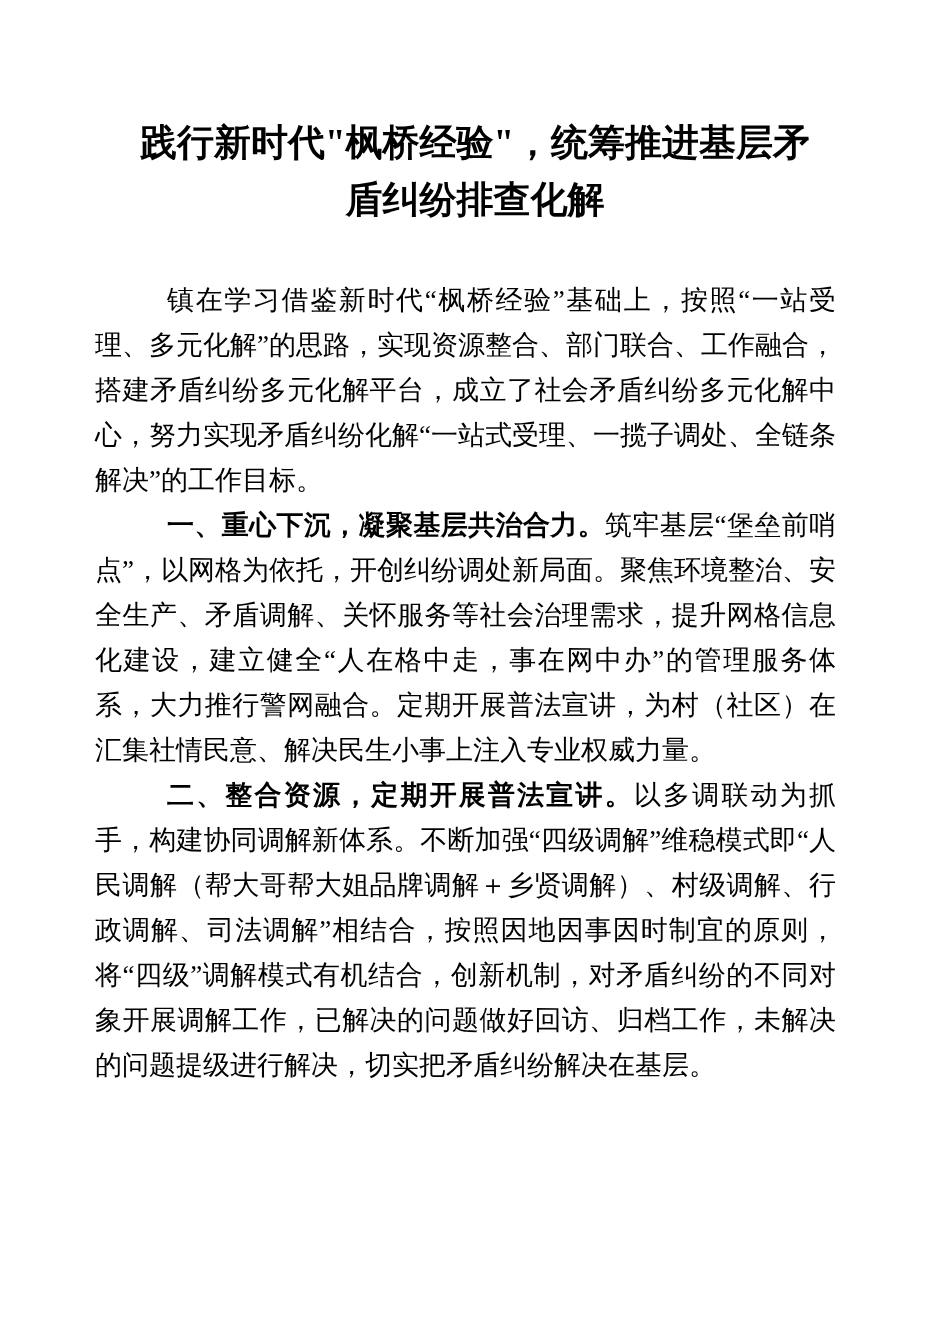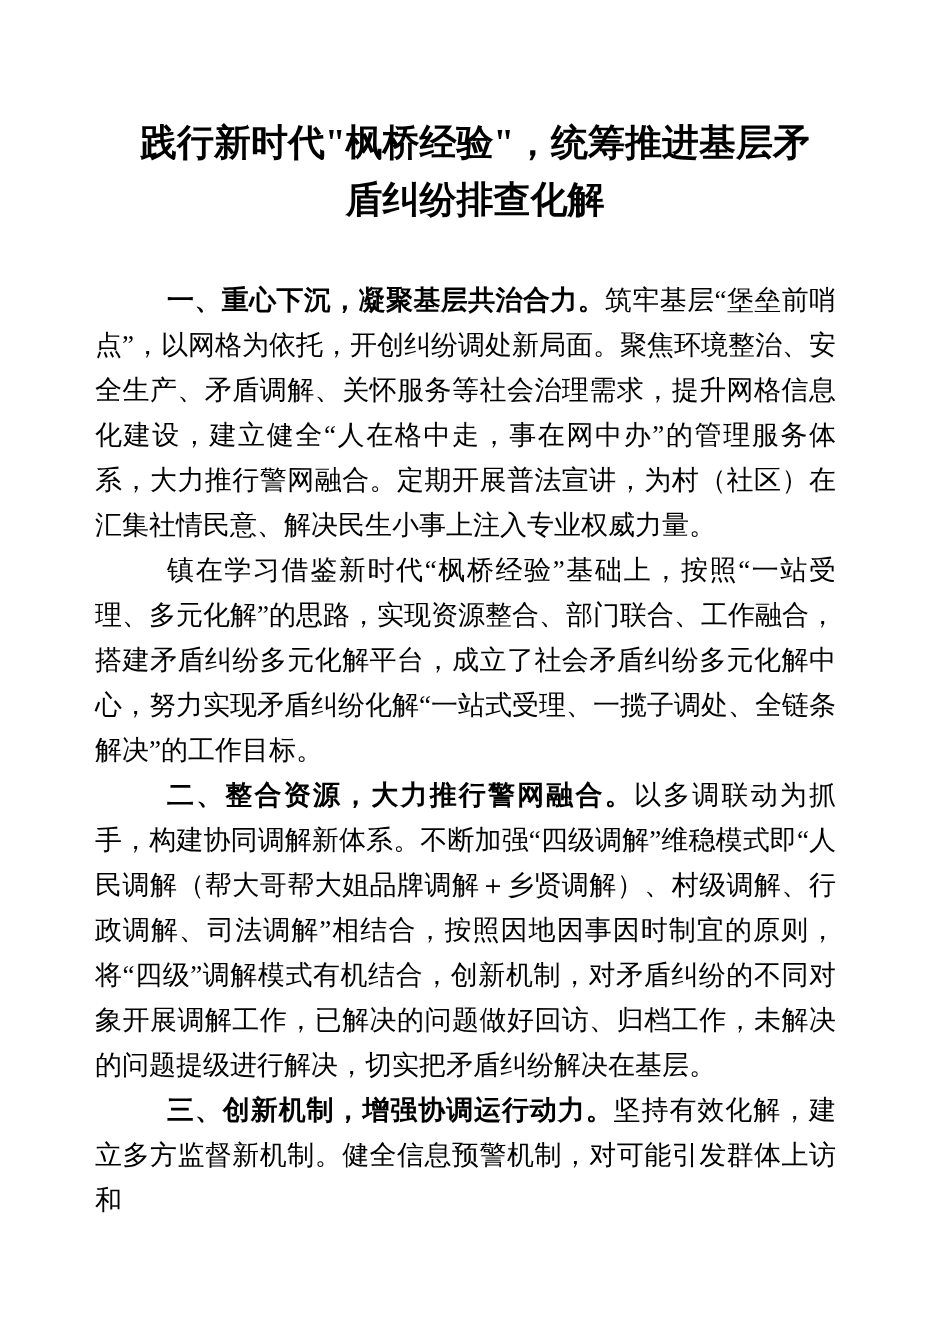--- a/index.html
+++ b/index.html
@@ -47,18 +47,17 @@
     font-weight: 700;
     font-family: "Liberation Sans", sans-serif;
   }
 </style>
 </head>
 <body>
 
 <div class="page">
   <h1 class="doc-title">践行新时代"枫桥经验"，统筹推进基层矛盾纠纷排查化解</h1>
   <div class="doc-body">
+      <p class="para"><span>镇在学习借鉴新时代“枫桥经验”基础上，按照“一站受理、多元化解”的思路，实现资源整合、部门联合、工作融合，搭建矛盾纠纷多元化解平台，成立了社会矛盾纠纷多元化解中心，努力实现矛盾纠纷化解“一站式受理、一揽子调处、全链条解决”的工作目标。</span></p>
       <p class="para"><strong class="lead">一、重心下沉，凝聚基层共治合力。</strong><span>筑牢基层“堡垒前哨点”，以网格为依托，开创纠纷调处新局面。聚焦环境整治、安全生产、矛盾调解、关怀服务等社会治理需求，提升网格信息化建设，建立健全“人在格中走，事在网中办”的管理服务体系，大力推行警网融合。定期开展普法宣讲，为村（社区）在汇集社情民意、解决民生小事上注入专业权威力量。</span></p>
-      <p class="para"><span>镇在学习借鉴新时代“枫桥经验”基础上，按照“一站受理、多元化解”的思路，实现资源整合、部门联合、工作融合，搭建矛盾纠纷多元化解平台，成立了社会矛盾纠纷多元化解中心，努力实现矛盾纠纷化解“一站式受理、一揽子调处、全链条解决”的工作目标。</span></p>
-      <p class="para"><strong class="lead">二、整合资源，大力推行警网融合。</strong><span>以多调联动为抓手，构建协同调解新体系。不断加强“四级调解”维稳模式即“人民调解（帮大哥帮大姐品牌调解＋乡贤调解）、村级调解、行政调解、司法调解”相结合，按照因地因事因时制宜的原则，将“四级”调解模式有机结合，创新机制，对矛盾纠纷的不同对象开展调解工作，已解决的问题做好回访、归档工作，未解决的问题提级进行解决，切实把矛盾纠纷解决在基层。</span></p>
-      <p class="para"><strong class="lead">三、创新机制，增强协调运行动力。</strong><span>坚持有效化解，建立多方监督新机制。健全信息预警机制，对可能引发群体上访和</span></p>
+      <p class="para"><strong class="lead">二、整合资源，定期开展普法宣讲。</strong><span>以多调联动为抓手，构建协同调解新体系。不断加强“四级调解”维稳模式即“人民调解（帮大哥帮大姐品牌调解＋乡贤调解）、村级调解、行政调解、司法调解”相结合，按照因地因事因时制宜的原则，将“四级”调解模式有机结合，创新机制，对矛盾纠纷的不同对象开展调解工作，已解决的问题做好回访、归档工作，未解决的问题提级进行解决，切实把矛盾纠纷解决在基层。</span></p>
     </div>
 </div>
 
 </body></html>

